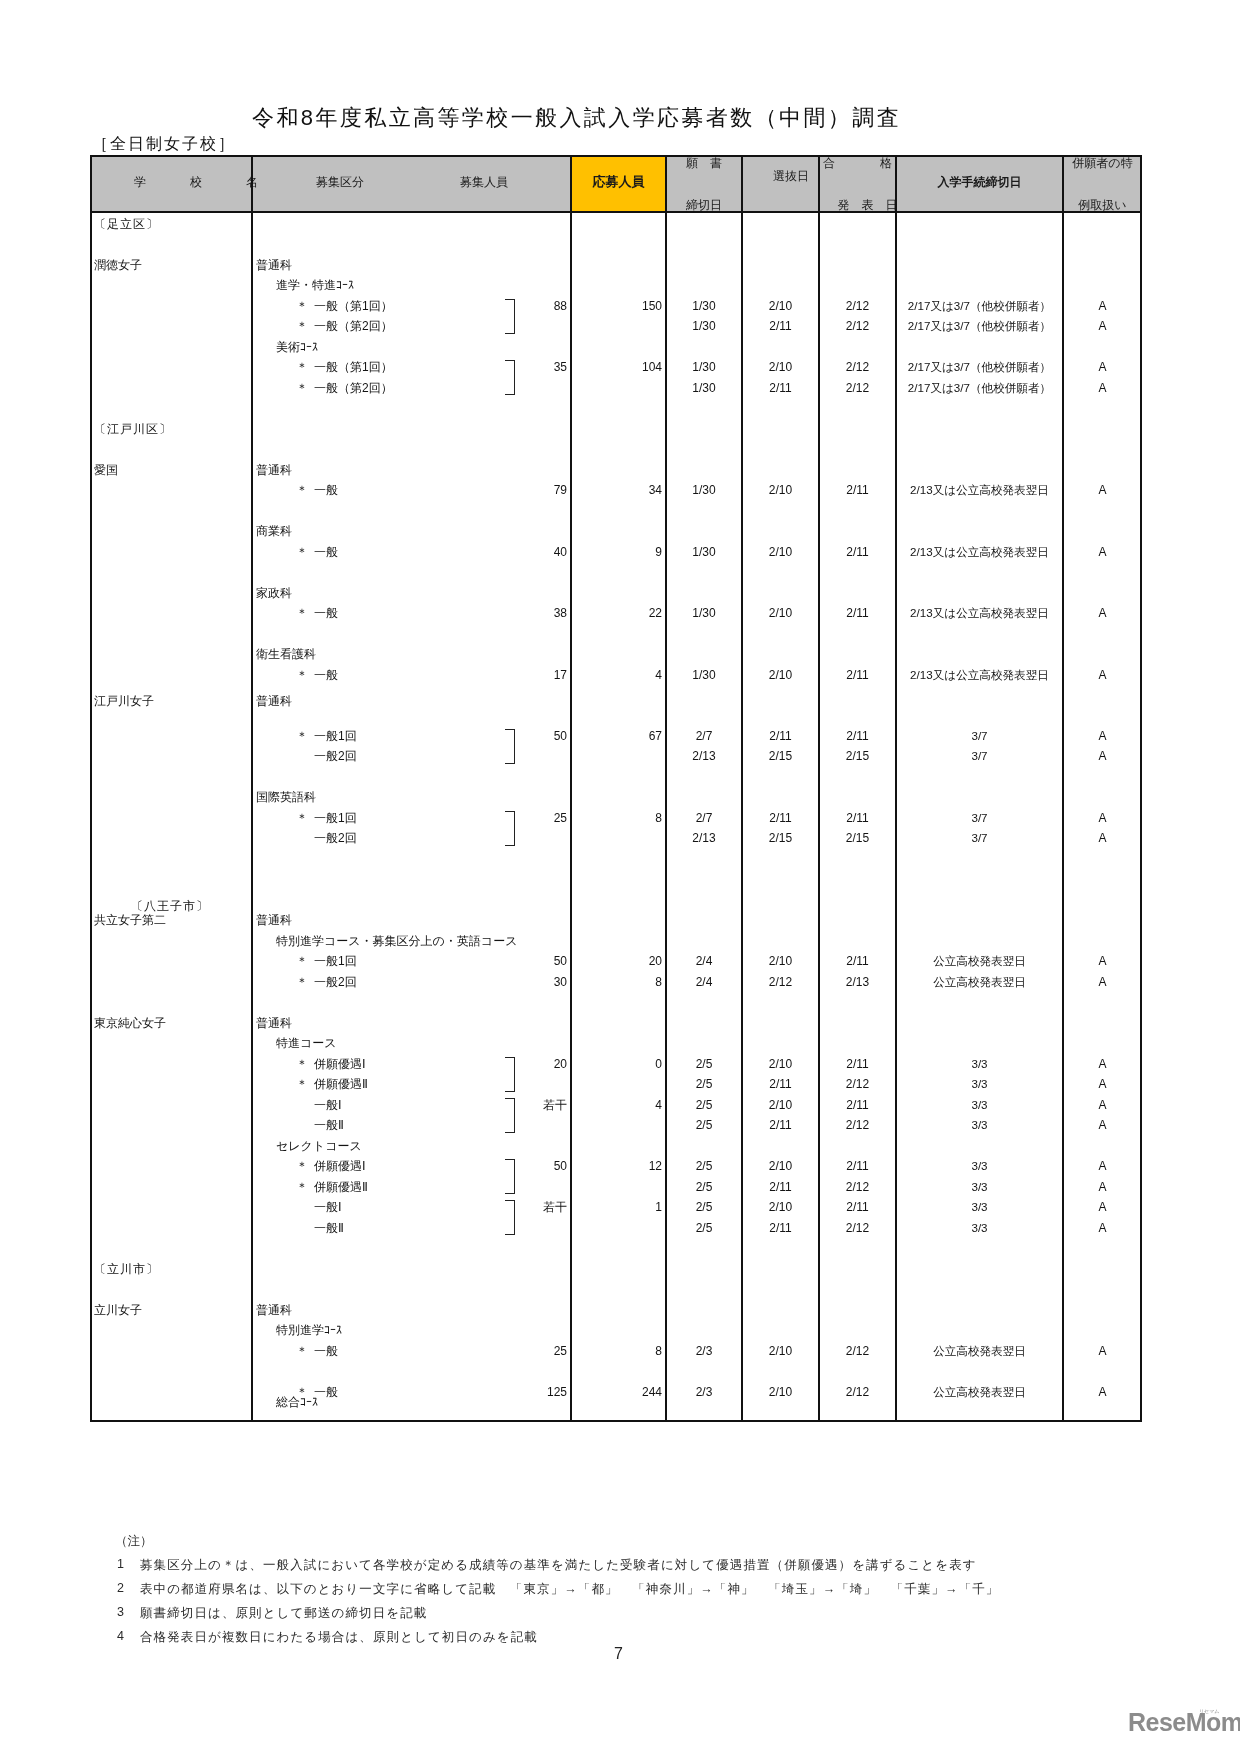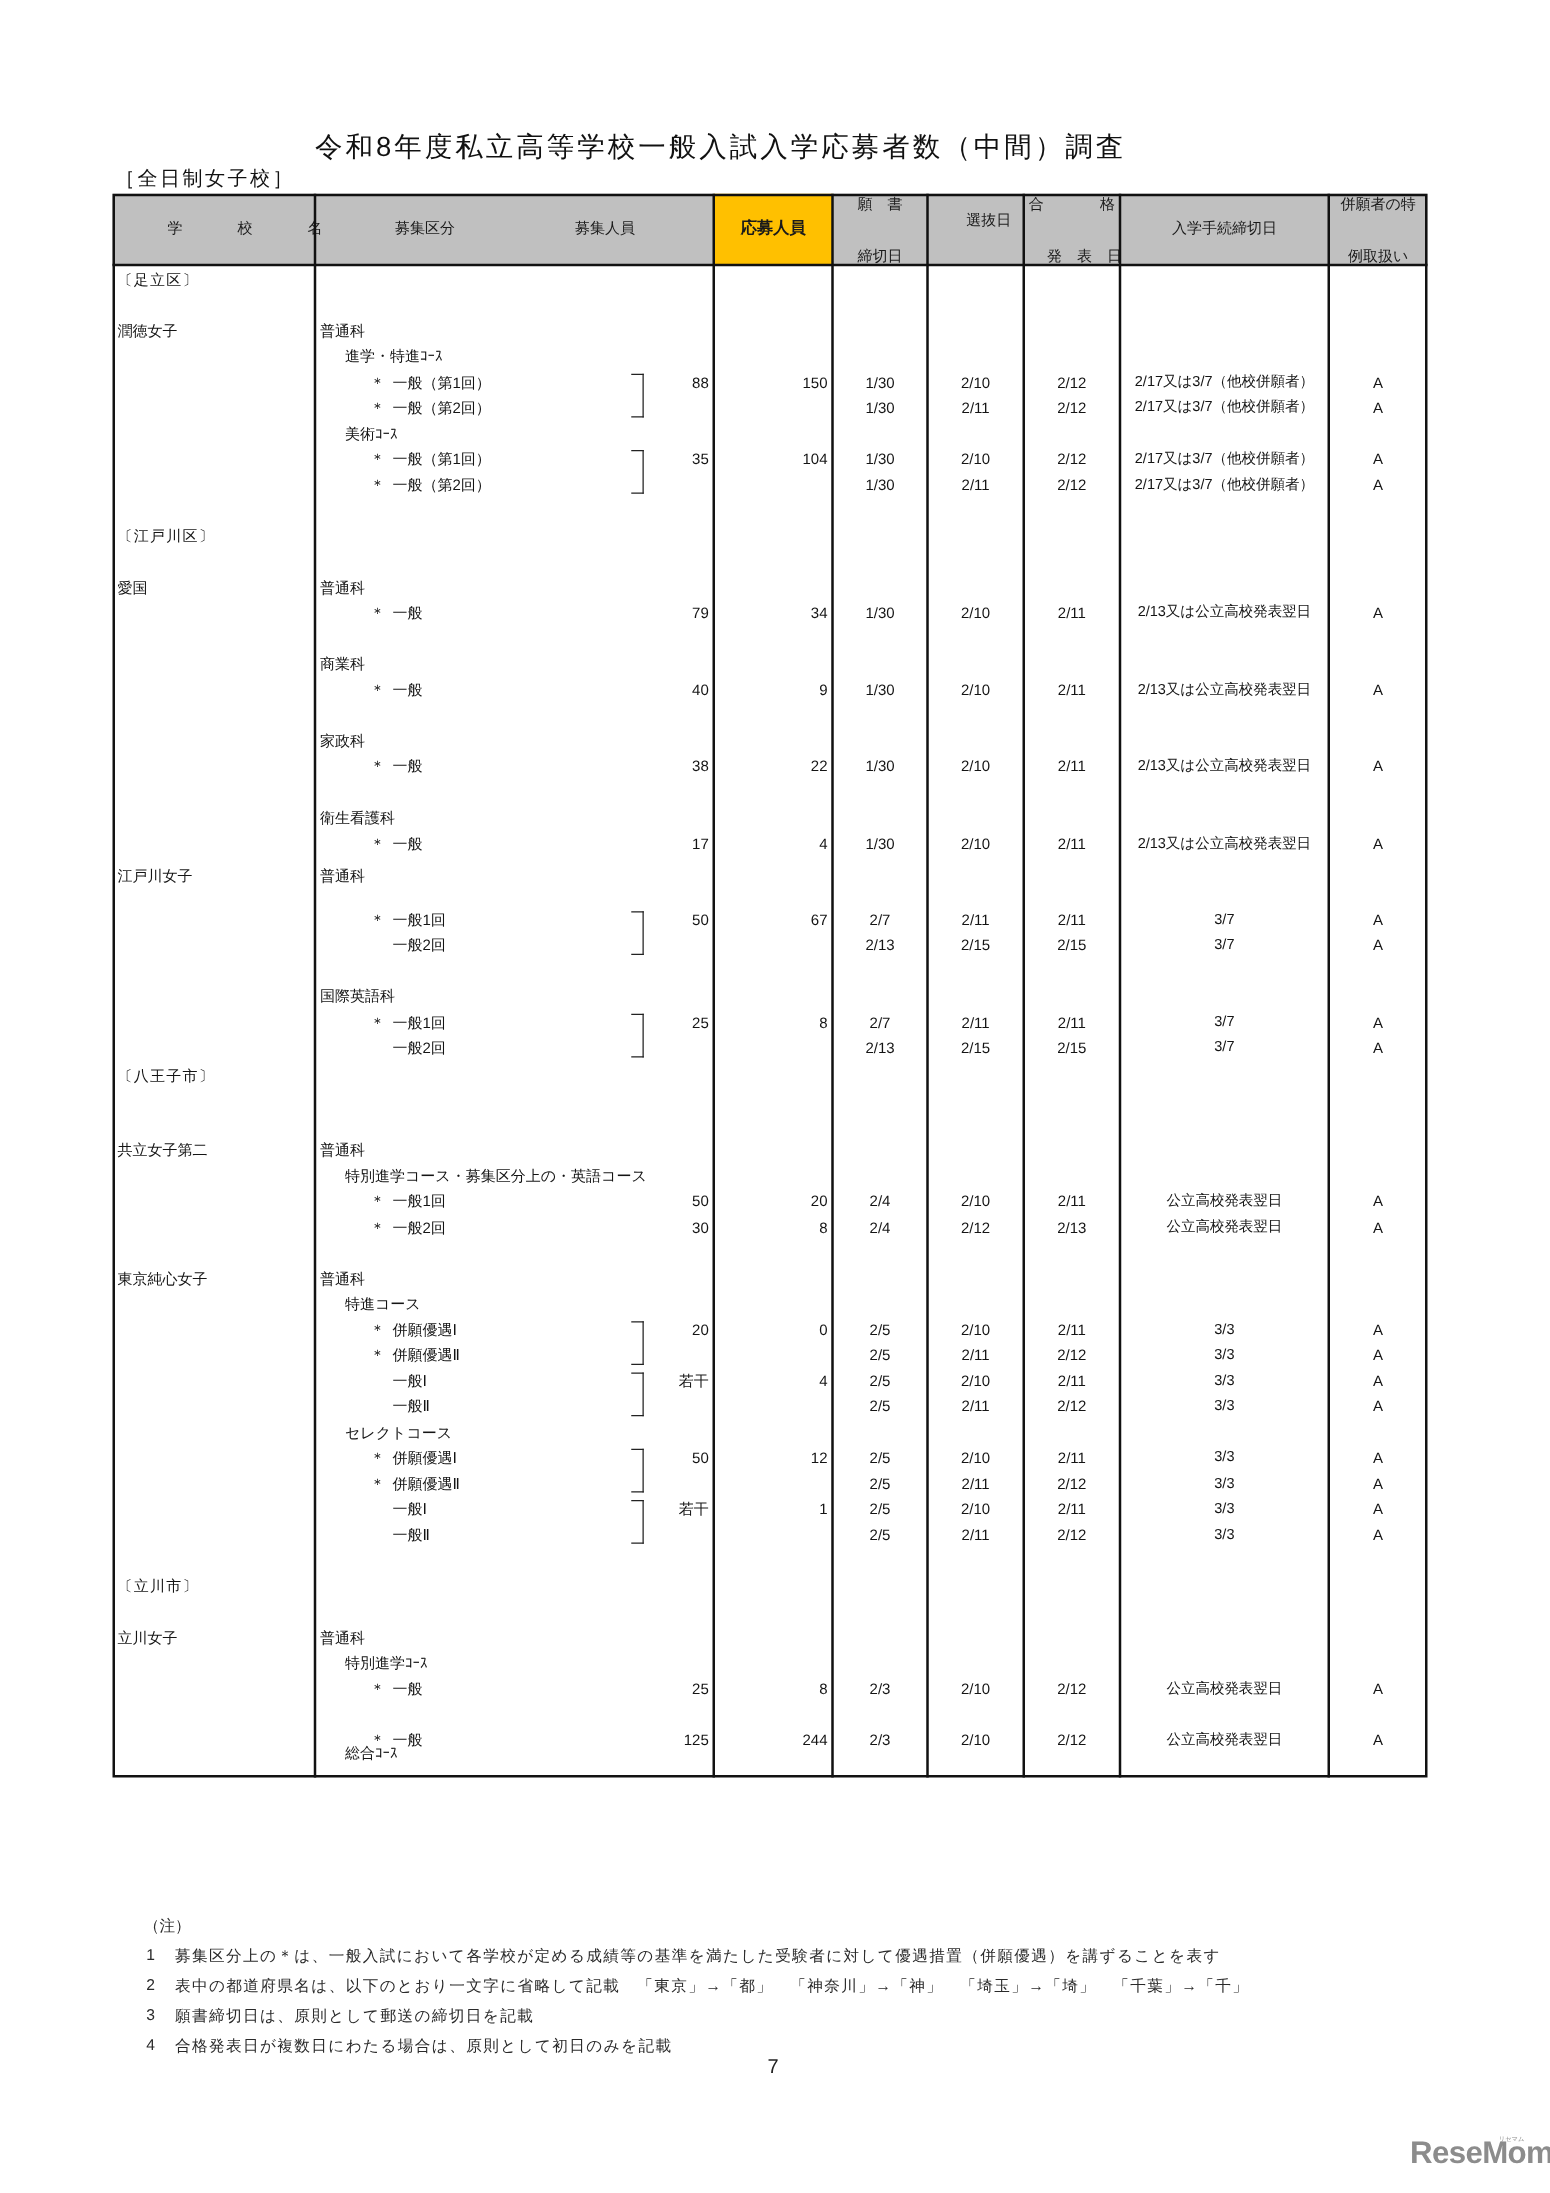--- a/index.html
+++ b/index.html
@@ -69,21 +69,21 @@
   <div class="htxt" style="left:0;width:162px;top:19px;letter-spacing:44px;text-indent:44px;">学校名</div>
   <div class="htxt" style="left:220px;width:60px;top:19px;">募集区分</div>
   <div class="htxt" style="left:364px;width:60px;top:19px;">募集人員</div>
   <div class="htxt bold" style="left:481px;width:95px;top:19px;">応募人員</div>
   <div class="htxt" style="left:576px;width:76px;top:0px;">願　書</div>
   <div class="htxt" style="left:576px;width:76px;top:42px;">締切日</div>
   <div class="htxt" style="left:652px;width:98px;top:13px;">選抜日</div>
   <div class="htxt" style="left:732px;width:14px;top:0px;">合</div>
   <div class="htxt" style="left:789px;width:14px;top:0px;">格</div>
   <div class="htxt" style="left:729px;width:97px;top:42px;">発　表　日</div>
-  <div class="htxt" style="left:806px;width:167px;top:19px;">入学手続締切日</div>
+  <div class="htxt" style="left:806px;width:167px;top:19px;font-weight:bold;">入学手続締切日</div>
   <div class="htxt" style="left:973px;width:79px;top:0px;">併願者の特</div>
   <div class="htxt" style="left:973px;width:79px;top:42px;">例取扱い</div>
 
   <div id="table-body">
       <div class="row" style="top: 58.75px;">
         <span class="c region">〔足立区〕</span>
       </div>
       <div class="row" style="top: 79.24px;"></div>
       <div class="row" style="top: 99.73px;">
         <span class="c school">潤徳女子</span>
@@ -245,21 +245,21 @@
       </div>
       <div class="row" style="top: 673.45px;">
         <span class="c ddl">2/13</span>
         <span class="c exam">2/15</span>
         <span class="c res">2/15</span>
         <span class="c proc">3/7</span>
         <span class="c spec">A</span>
         <span class="c lv2">一般2回</span>
       </div>
       <div class="row" style="top: 693.94px;"></div>
-      <div class="row" style="top: 696px;">
+      <div class="row" style="top: 741px; margin-left: 37px;">
         <span class="c region">〔八王子市〕</span>
       </div>
       <div class="row" style="top: 734.92px;"></div>
       <div class="row" style="top: 755.41px;">
         <span class="c school">共立女子第二</span>
         <span class="c lv0">普通科</span>
       </div>
       <div class="row" style="top: 775.9px;">
         <span class="c lv1">特別進学コース・募集区分上の・英語コース</span>
       </div>

